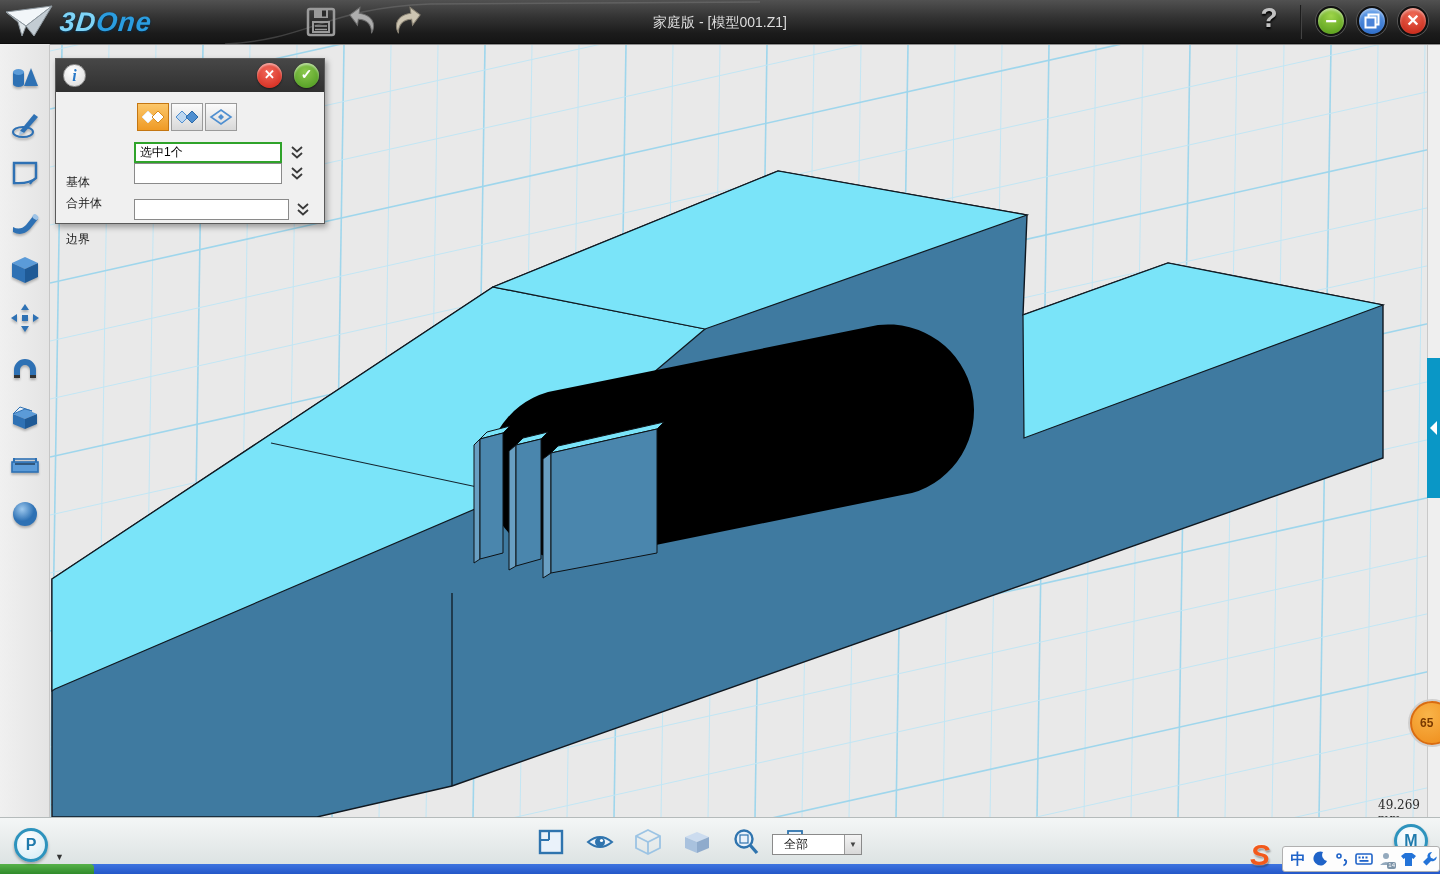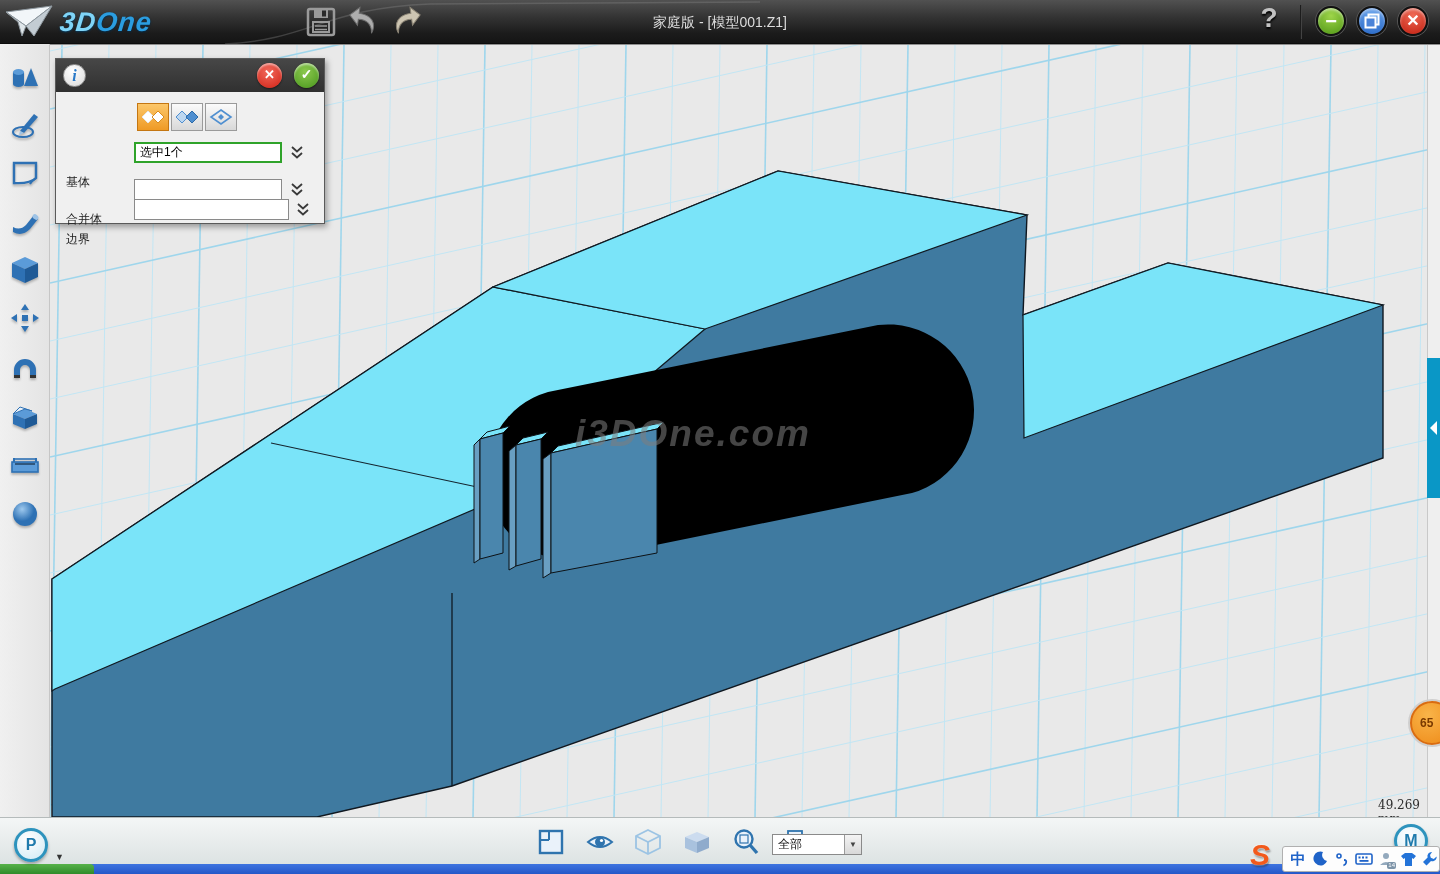--- a/index.html
+++ b/index.html
@@ -53,21 +53,21 @@
   .dlg-row { position:absolute; left:10px; width:250px; height:21px; }
   .dlg-label { position:absolute; left:0; top:3px; font-size:12px; color:#1c1c1c;margin-top:29px; }
   .dlg-input { position:absolute; left:68px; top:0; width:148px; height:21px; border:1px solid #8a8a8a; background:#fff; font-size:12px; padding:0 4px; font-family:"Liberation Sans",sans-serif; }
   .dlg-input.selected { border:2px solid #2fa32a; }
   .dlg-chev { position:absolute; left:224px; top:3px; cursor:pointer; }
 
   
   #toolbar { position:absolute; left:0; top:817px; width:1440px; height:47px; background:linear-gradient(#f4f6f6,#dde3e3); border-top:1px solid #b5bbbb; z-index:45; }
   .bt-icon { position:absolute; top:10px; width:28px; height:28px; cursor:pointer; }
   #filter-box { position:absolute; left:772px; top:16px; width:90px; height:21px; border:1px solid #8a8a8a; background:#fff; display:flex; cursor:pointer; }
-  #filter-val { flex:1; font-size:12px; line-height:19px; padding-left:5px; color:#111; }
+  #filter-val { flex:1; font-size:12px; line-height:19px; padding-left:11px; color:#111; }
   #filter-btn { width:17px; background:linear-gradient(#f4f4f4,#d8d8d8); border-left:1px solid #9a9a9a; text-align:center; font-size:8px; line-height:19px; color:#444; }
   .round-badge { position:absolute; width:34px; height:34px; border-radius:50%; border:3px solid #2d93bd; background:radial-gradient(circle at 40% 30%, #ffffff, #cfe9f4); box-shadow:0 2px 3px rgba(0,0,0,.3); text-align:center; line-height:28px; font-weight:bold; font-size:16px; color:#1f7bad; cursor:pointer; z-index:46; }
   #p-badge { left:14px; top:828px; }
   #p-caret { position:absolute; left:55px; top:852px; font-size:9px; color:#333; z-index:46; cursor:pointer; }
   #m-badge { left:1394px; top:824px; }
   #taskstrip { position:absolute; left:0; top:864px; width:1440px; height:10px; background:linear-gradient(#3e74e0,#2457c8); z-index:44; }
   #start-chunk { position:absolute; left:0; top:0; width:94px; height:10px; background:linear-gradient(#57b24a,#2f8b2a); border-radius:0 4px 0 0; }
   #sogou-bar { position:absolute; left:1282px; top:846px; width:158px; height:26px; background:#fdfdfd; border:1px solid #b0b0b0; border-radius:3px; display:flex; align-items:center; gap:4px; padding-left:6px; z-index:47; }
   .ime-item { width:18px; height:18px; display:flex; align-items:center; justify-content:center; cursor:pointer; }
   #ime-zh { color:#1f63c8; font-weight:bold; font-size:15px; }
@@ -261,21 +261,20 @@
       <polygon points="516,444 541,438 548,431 523,437" fill="#7ae4f9"></polygon>
       <polygon points="516,444 541,438 541,558 516,565" fill="#4a86ad"></polygon>
     </g>
     <g stroke="#0d1216" stroke-width="1">
       <polygon points="543,458 551,452 551,572 543,577" fill="#699fc2"></polygon>
       <polygon points="551,452 657,428 664,421 558,445" fill="#7ae4f9"></polygon>
       <polygon points="551,452 657,428 657,552 551,572" fill="#4a86ad"></polygon>
     </g>
   </svg>
 
-  <div id="watermark">i3DOne.com</div>
   <div id="measurement">49.269 mm</div>
 
   <div id="right-strip"></div>
   <div id="panel-tab">
     <svg width="11" height="16" viewBox="0 0 11 16">
       <polygon points="9,1 2,8 9,15" fill="#fff"></polygon>
     </svg>
   </div>
   <div id="assistant">65</div>
 
@@ -307,21 +306,21 @@
     </div>
 
     <div class="dlg-row" style="top:83px">
       <span class="dlg-label">基体</span>
       <input class="dlg-input selected" value="选中1个" style="">
       <svg class="dlg-chev" width="14" height="15" viewBox="0 0 14 15">
         <path d="M2,2 L7,6.5 L12,2" fill="none" stroke="#3a3a3a" stroke-width="1.8"></path>
           <path d="M2,8 L7,12.5 L12,8" fill="none" stroke="#3a3a3a" stroke-width="1.8"></path>
       </svg>
     </div>
-    <div class="dlg-row" style="top:120px">
+    <div class="dlg-row" style="top:104px">
       <span class="dlg-label">合并体</span>
       <input class="dlg-input" value="" style="">
       <svg class="dlg-chev" width="14" height="15" viewBox="0 0 14 15">
         <path d="M2,2 L7,6.5 L12,2" fill="none" stroke="#3a3a3a" stroke-width="1.8"></path>
           <path d="M2,8 L7,12.5 L12,8" fill="none" stroke="#3a3a3a" stroke-width="1.8"></path>
       </svg>
     </div>
     <div class="dlg-row" style="top:140px">
       <span class="dlg-label">边界</span>
       <input class="dlg-input" style="width: 155px;" value="">

